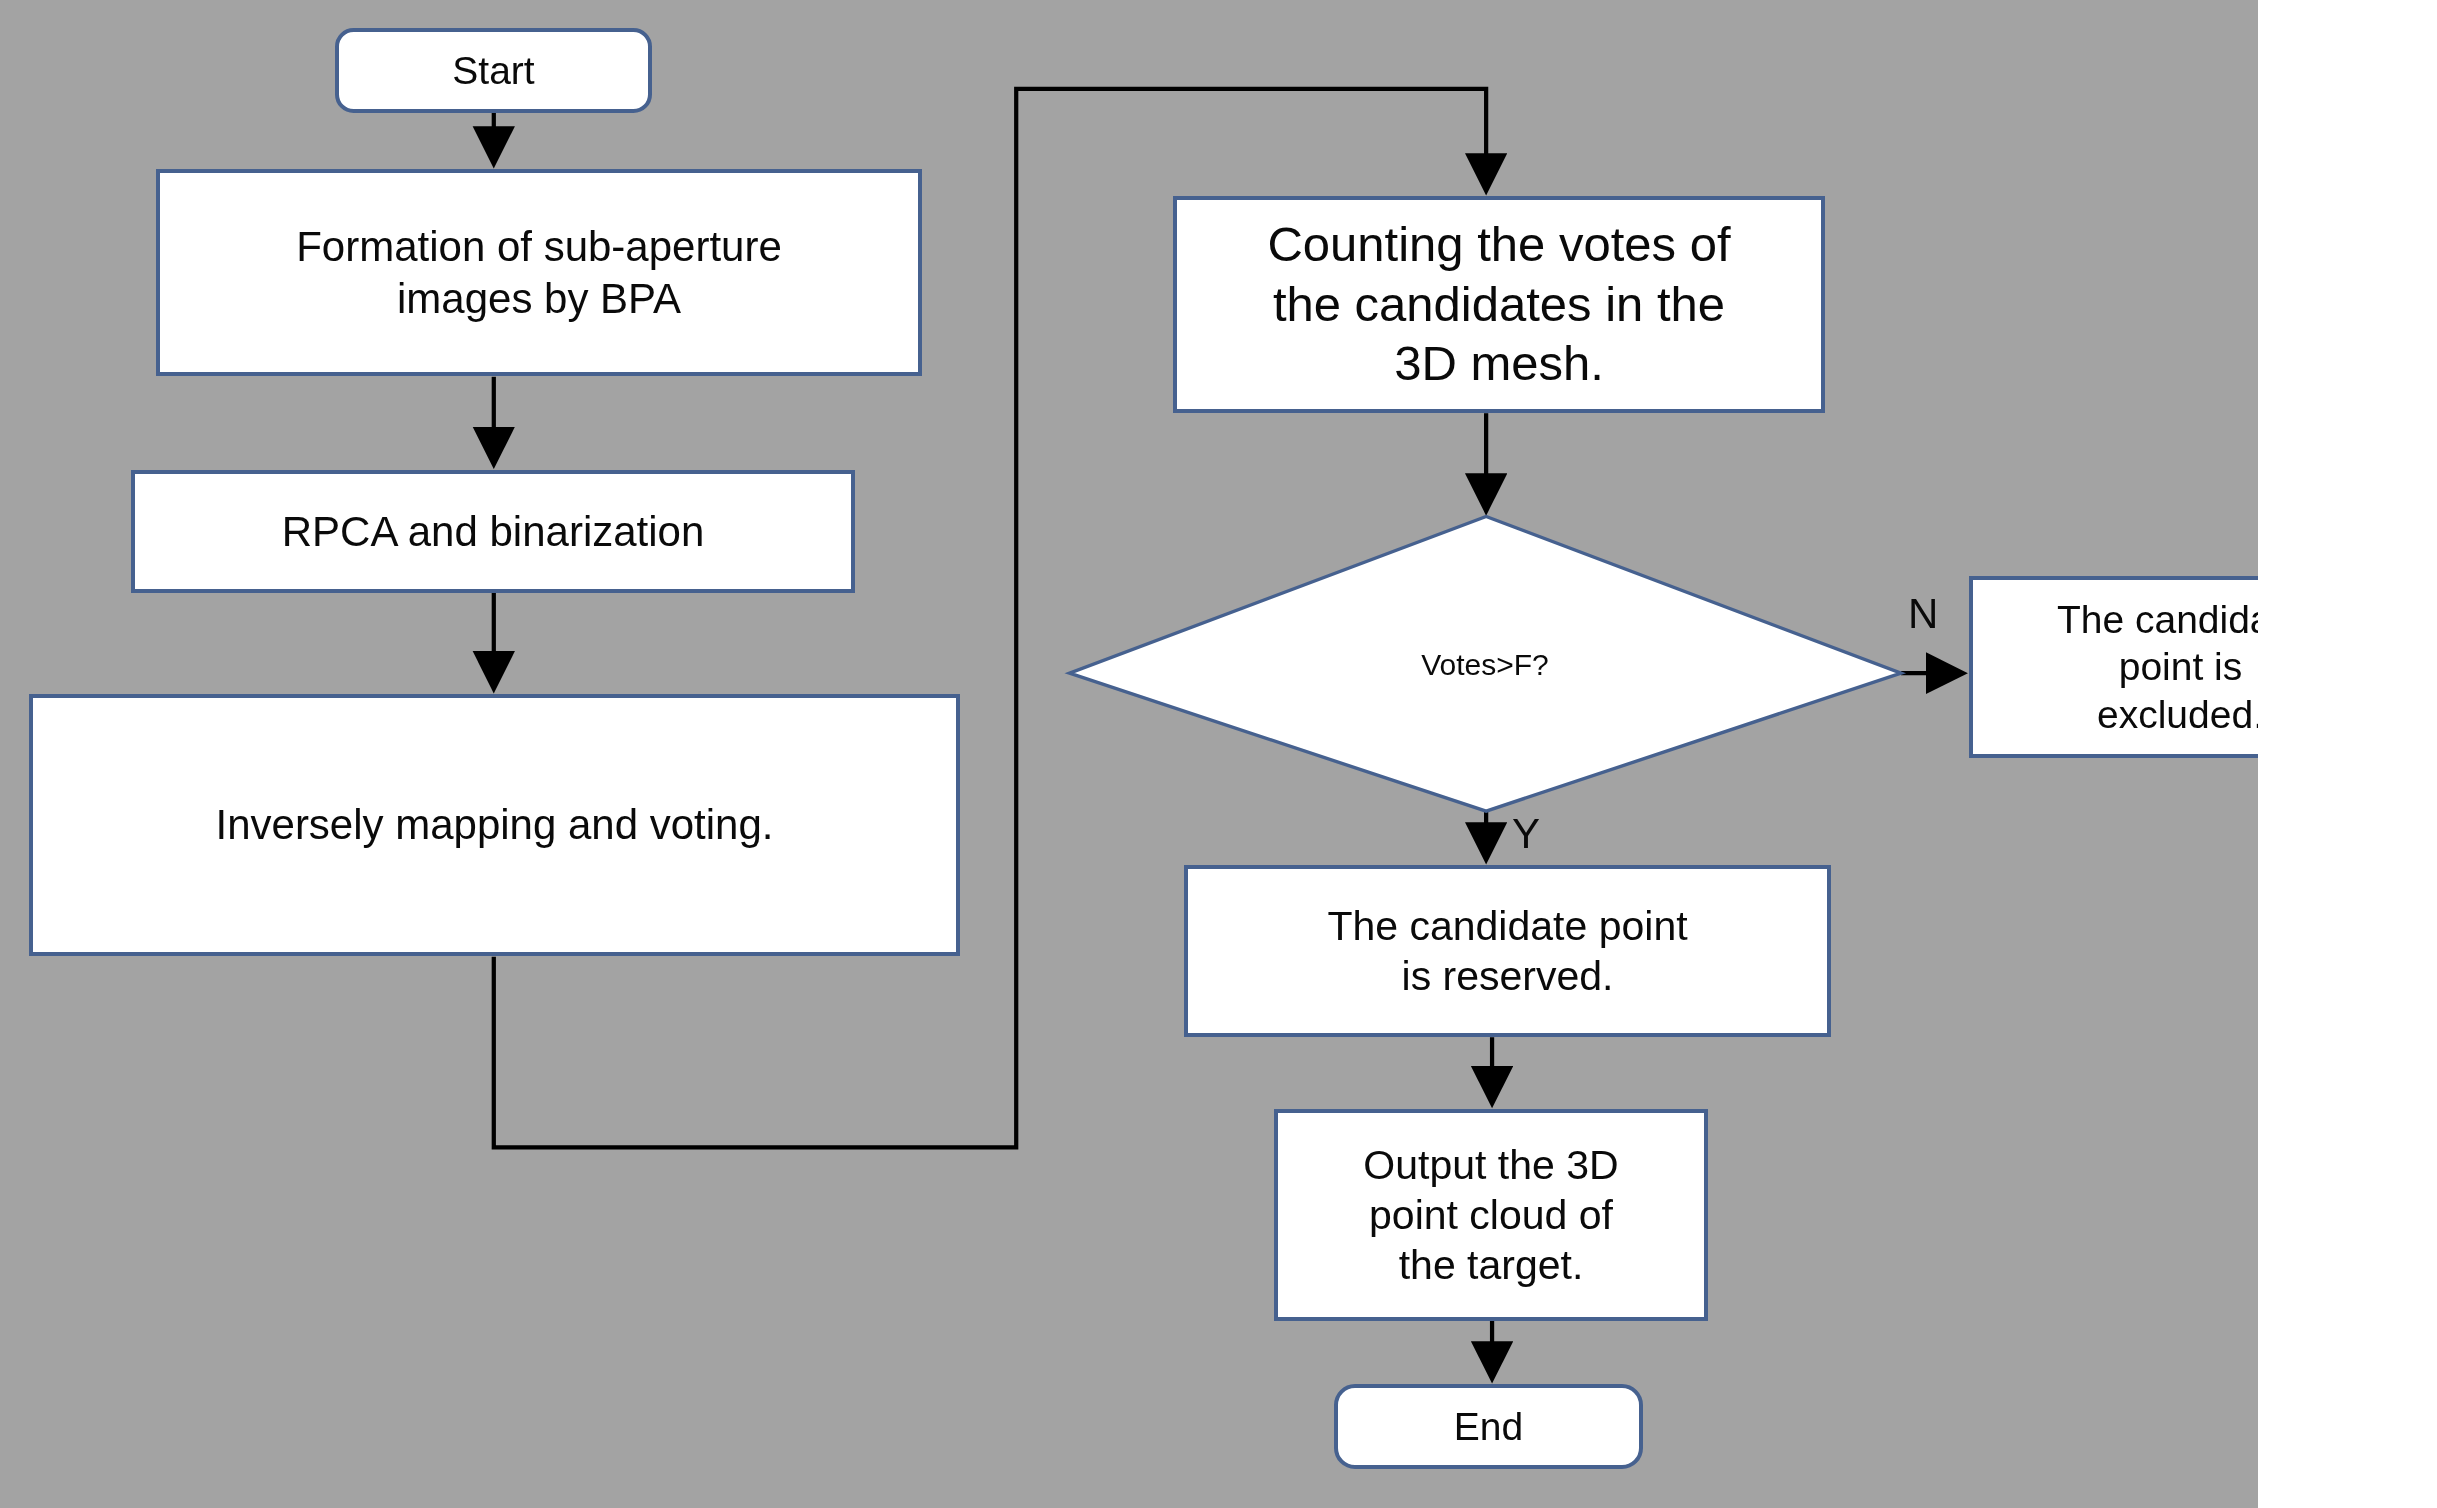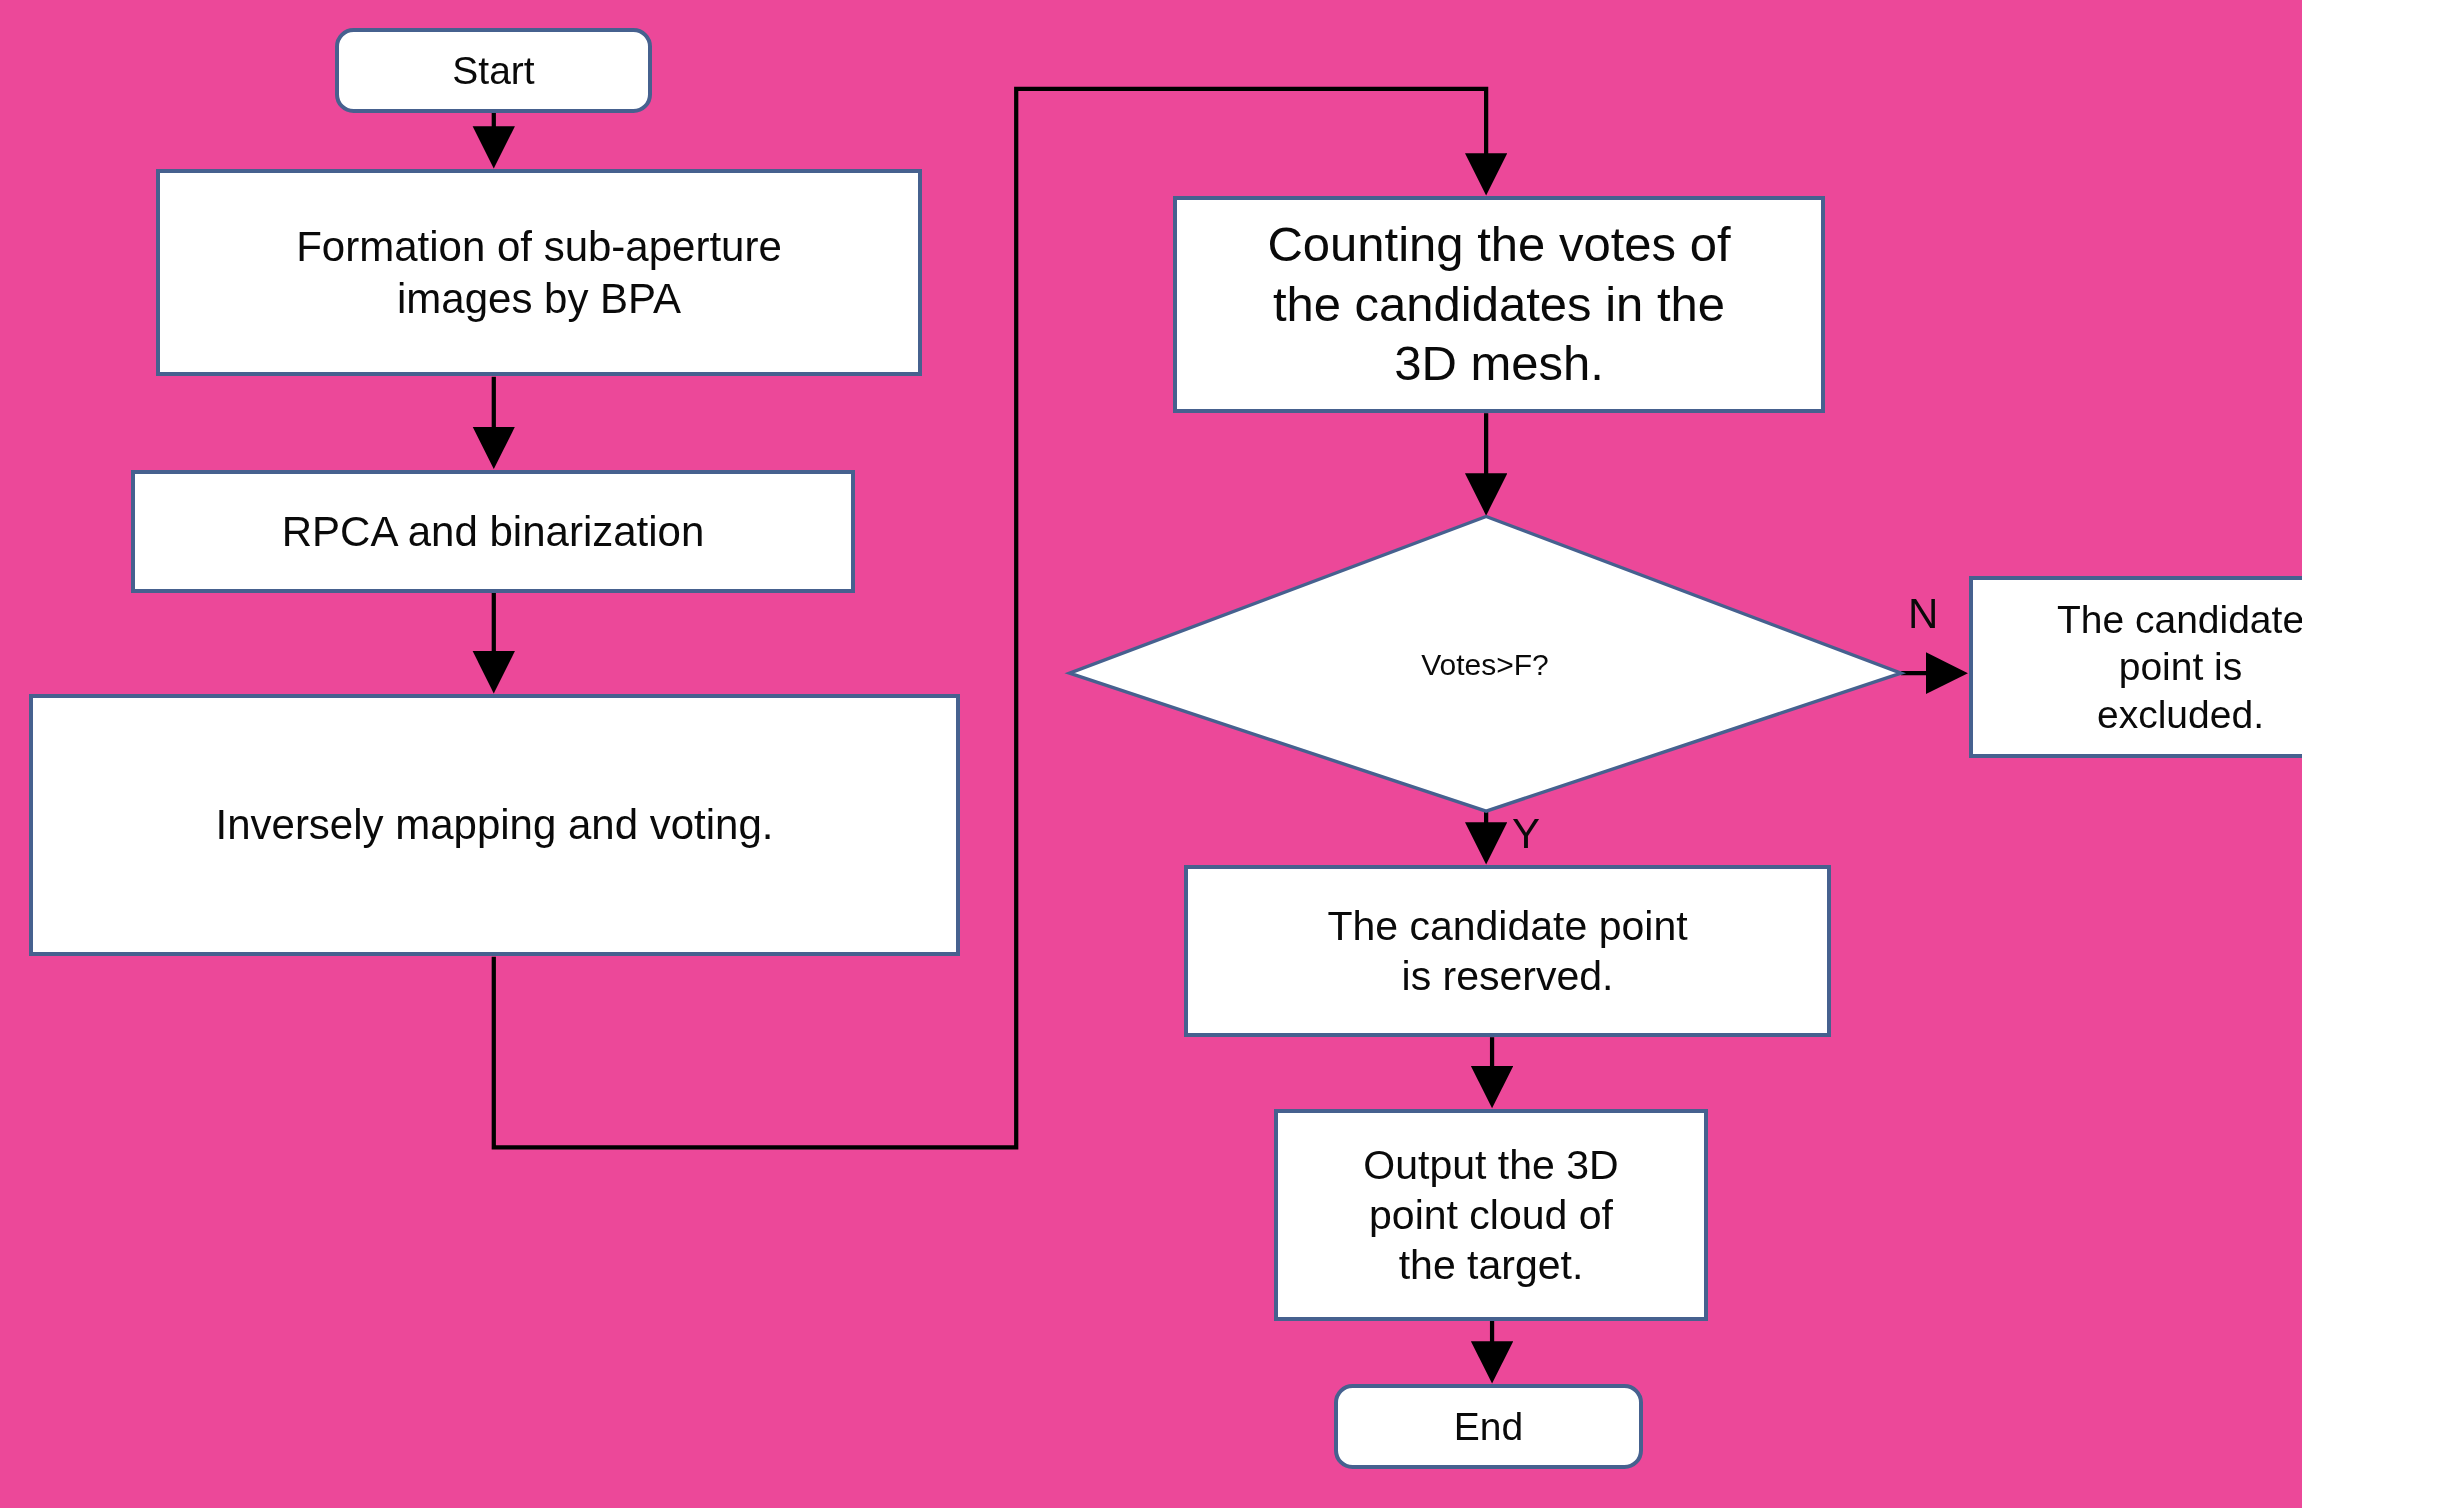--- a/index.html
+++ b/index.html
@@ -4,24 +4,23 @@
 <style>
   html, body {
     margin: 0;
     padding: 0;
     background: #ffffff;
   }
   #canvas {
     position: relative;
     width: 2258px;
     height: 1508px;
-    background: #ec4899;
+    background: #a3a3a3;
     overflow: hidden;
     font-family: "Liberation Sans", sans-serif;
-    padding-left: 44px;
   }
   #edges {
     position: absolute;
     left: 0;
     top: 0;
     width: 2438px;
     height: 1508px;
     pointer-events: none;
   }
   .node {
@@ -123,20 +122,20 @@
 point  is
 excluded.</div>
 
   <div class="node process" style="left:1184px; top:865px; width:647px; height:172px; font-size:41px;">The candidate point
 is reserved.</div>
 
   <div class="node process" style="left:1274px; top:1109px; width:434px; height:212px; font-size:41px;">Output the 3D
 point cloud of
 the target.</div>
 
-  <div class="node terminator" style="left:1334px; top:1384px; width:309px; height:85px; font-size:39px;">End</div>
+  <div class="node terminator" style="left:1334px; top:1384px; width:309px; height:85px; font-size:39px;border-radius:21px;">End</div>
 
   <div class="edge-label" style="left:1908px; top:593px; font-size:42px;">N</div>
 
   <div class="edge-label" style="left:1512px; top:813px; font-size:42px;">Y</div>
 
 </div>
 
 
 </body></html>

